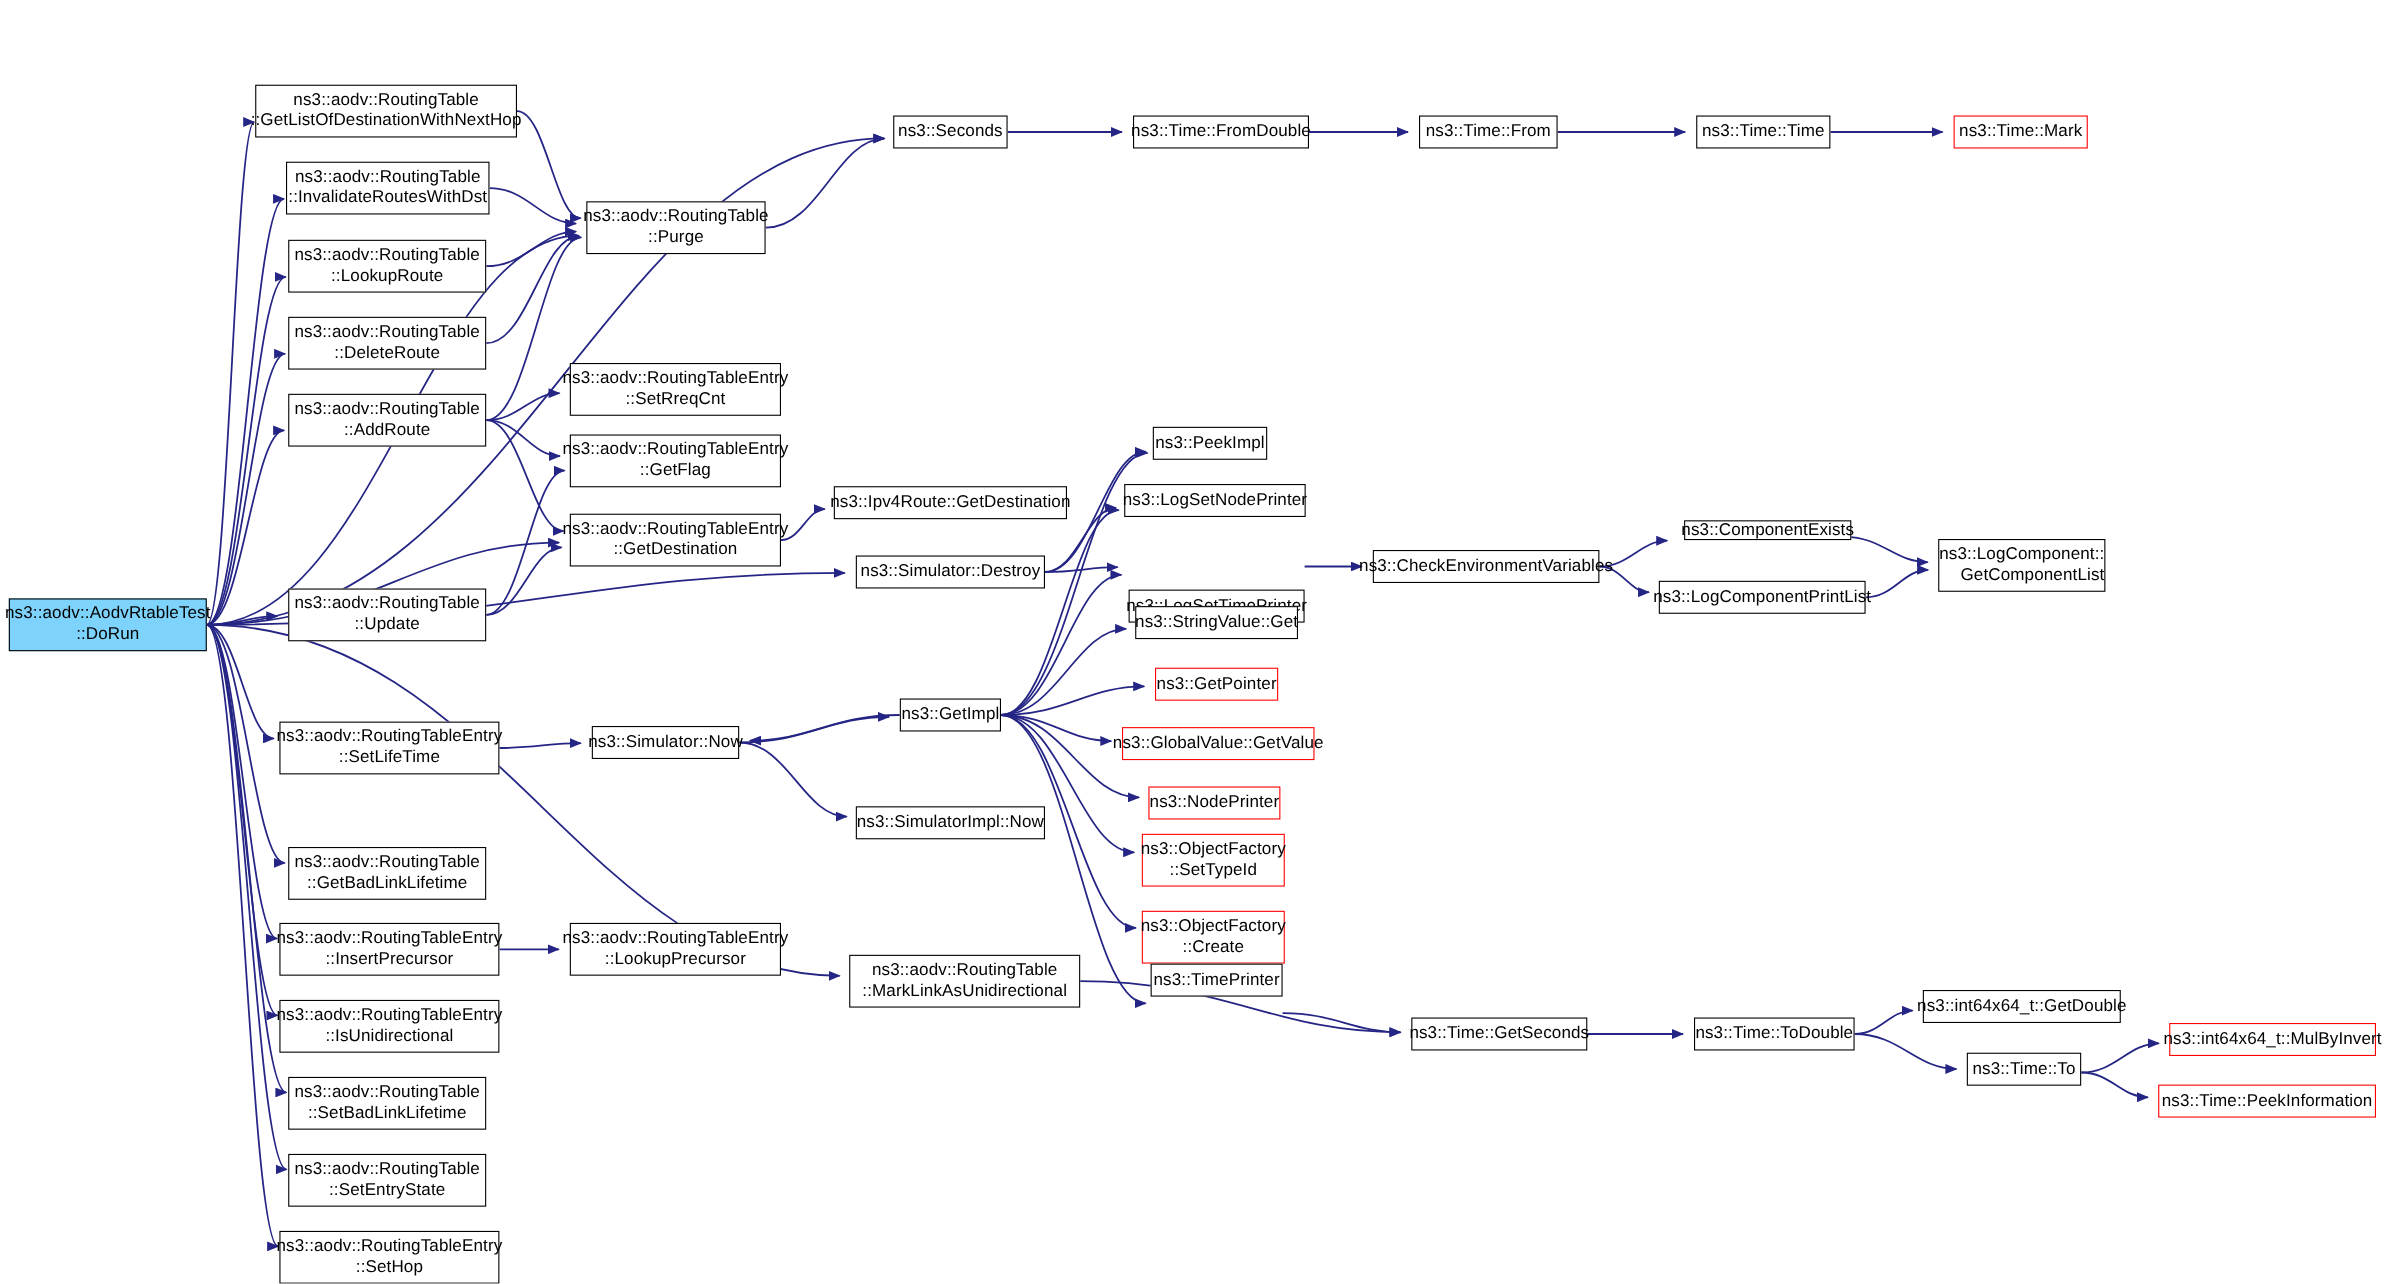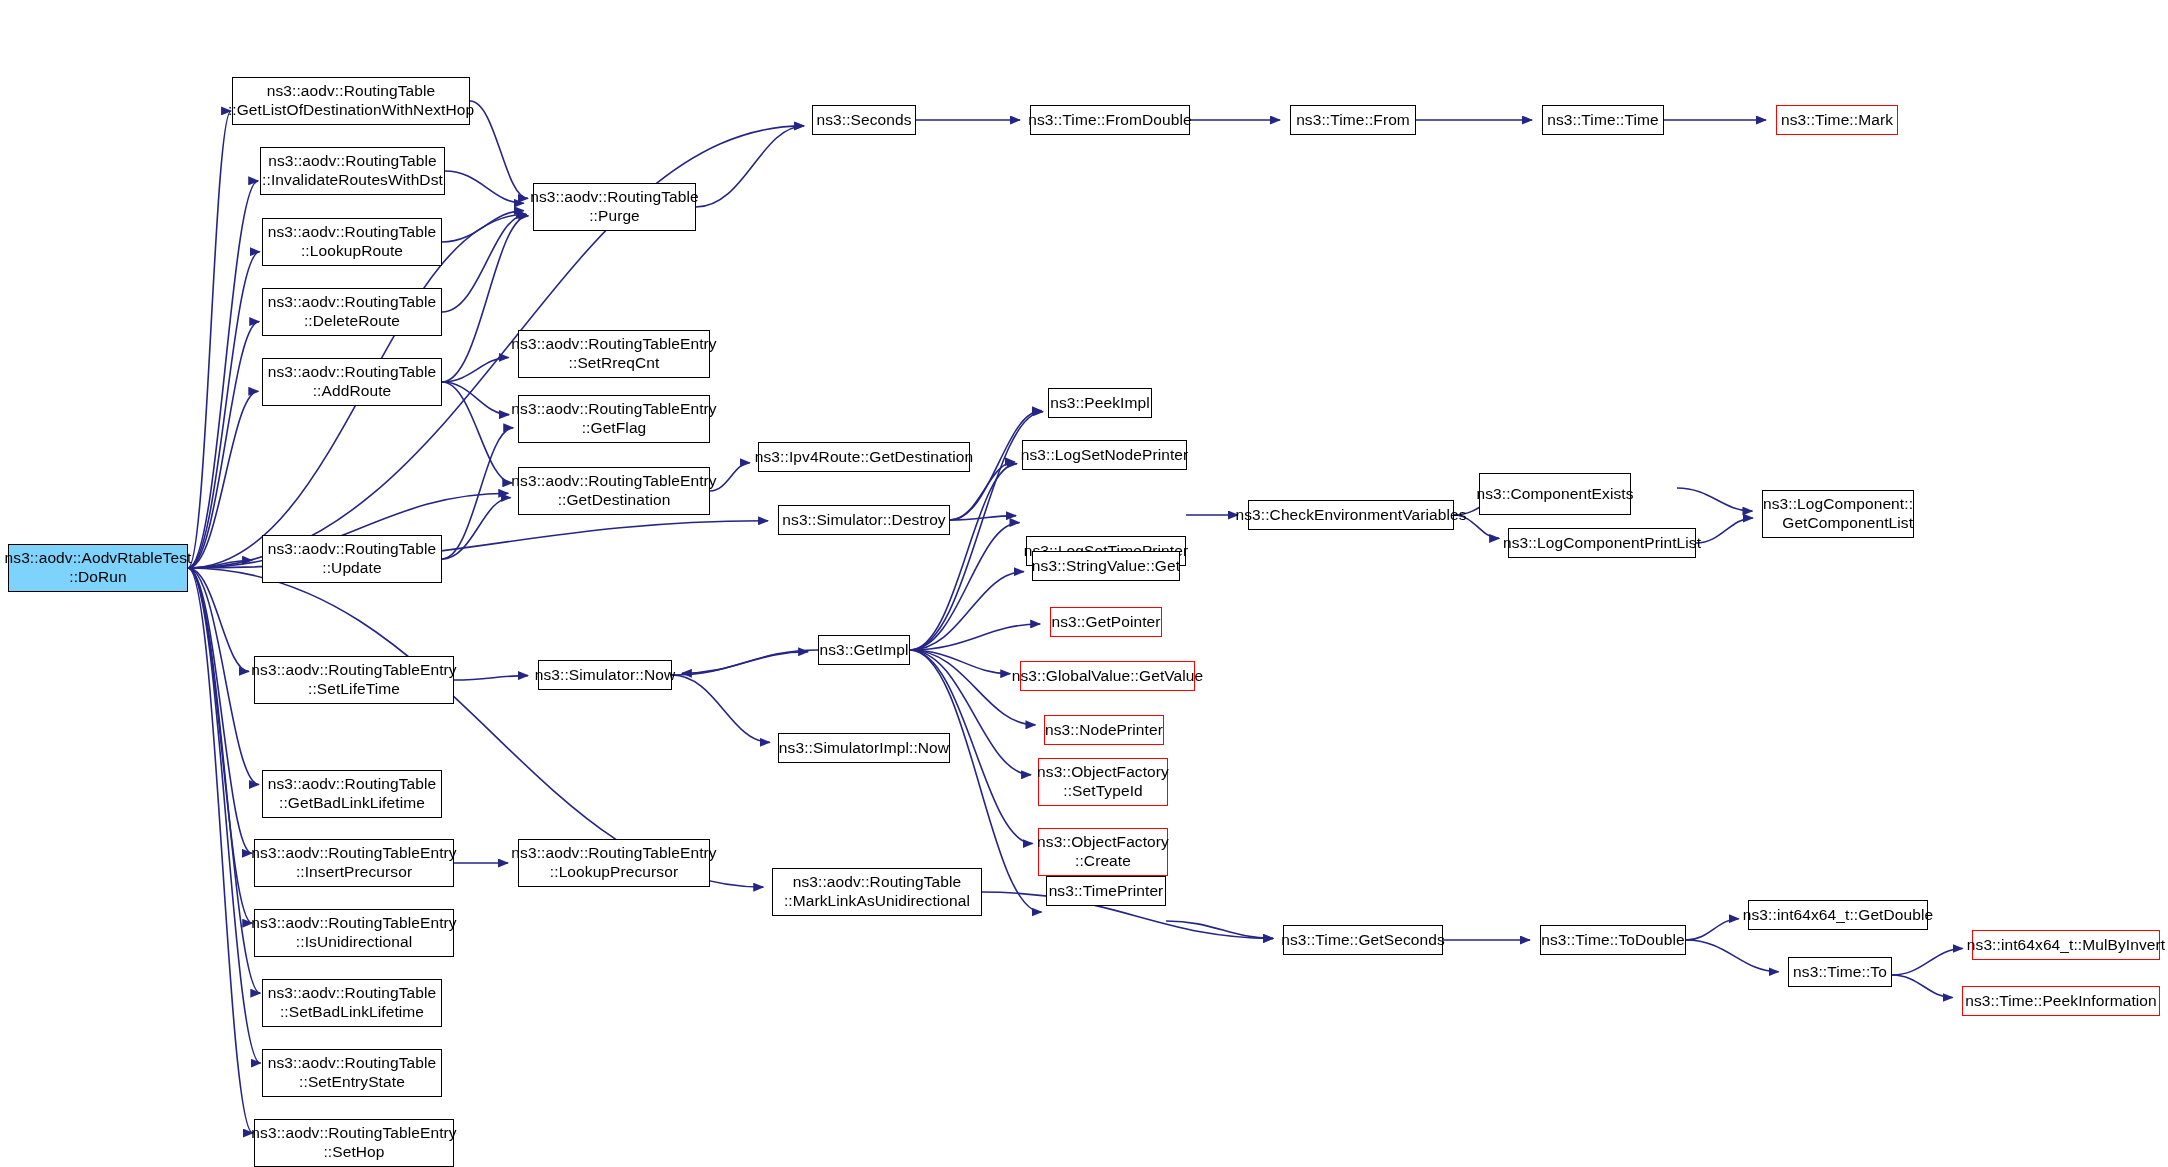--- a/index.html
+++ b/index.html
@@ -183,21 +183,21 @@
       <div class="node red" style="left: 1038px; top: 758px; width: 130px; height: 48px;">ns3::ObjectFactory
 ::SetTypeId</div>
       <div class="node red" style="left: 1038px; top: 828px; width: 130px; height: 48px;">ns3::ObjectFactory
 ::Create</div>
       <div class="node" style="left: 1046px; top: 876px; width: 120px; height: 30px;">ns3::TimePrinter</div>
       <div class="node" style="left: 1030px; top: 105px; width: 160px; height: 30px;">ns3::Time::FromDouble</div>
       <div class="node" style="left: 1290px; top: 105px; width: 126px; height: 30px;">ns3::Time::From</div>
       <div class="node" style="left: 1542px; top: 105px; width: 122px; height: 30px;">ns3::Time::Time</div>
       <div class="node red" style="left: 1776px; top: 105px; width: 122px; height: 30px;">ns3::Time::Mark</div>
       <div class="node" style="left: 1248px; top: 500px; width: 206px; height: 30px;">ns3::CheckEnvironmentVariables</div>
-      <div class="node" style="left: 1479px; top: 473px; width: 152px; height: 42px;">ns3::ComponentExists</div>
+      <div class="node" style="left: 1531px; top: 473px; width: 152px; height: 18px;">ns3::ComponentExists</div>
       <div class="node" style="left: 1508px; top: 528px; width: 188px; height: 30px;">ns3::LogComponentPrintList</div>
       <div class="node" style="left: 1762px; top: 490px; width: 152px; height: 48px; text-align: right;">ns3::LogComponent::
 GetComponentList</div>
       <div class="node" style="left: 1283px; top: 925px; width: 160px; height: 30px;">ns3::Time::GetSeconds</div>
       <div class="node" style="left: 1540px; top: 925px; width: 146px; height: 30px;">ns3::Time::ToDouble</div>
       <div class="node" style="left: 1748px; top: 900px; width: 180px; height: 30px;">ns3::int64x64_t::GetDouble</div>
       <div class="node" style="left: 1788px; top: 929px; width: 104px; height: 30px; margin-top: 28px;">ns3::Time::To</div>
       <div class="node red" style="left: 1972px; top: 930px; width: 188px; height: 30px;">ns3::int64x64_t::MulByInvert</div>
       <div class="node red" style="left: 1962px; top: 986px; width: 198px; height: 30px;">ns3::Time::PeekInformation</div>
     </div>

